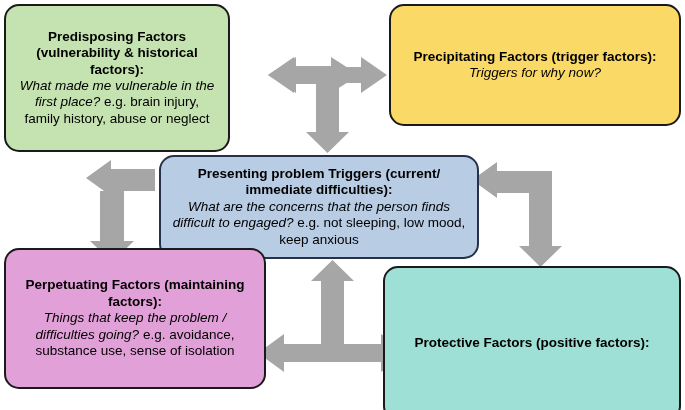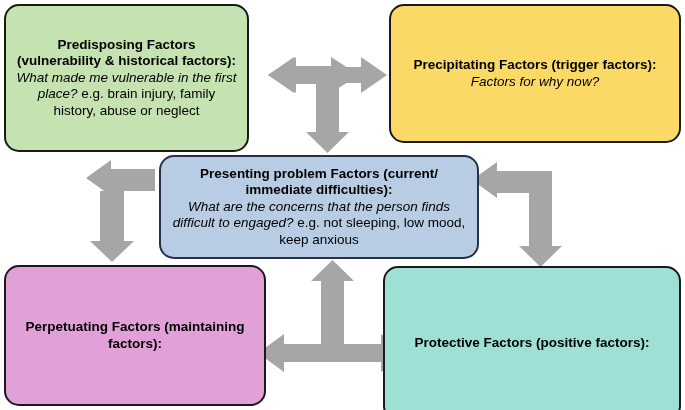--- a/index.html
+++ b/index.html
@@ -39,34 +39,34 @@
     font-size: 13.5px;
     line-height: 1.22;
     margin: 0;
   }
   .box .body .q {
     font-style: italic;
   }
 
   
   #box-predisposing {
-    left: 4px;  top: 4px;   width: 245px; height: 148px;
+    left: 4px;  top: 4px;   width: 226px; height: 148px;
     background: #c5e3b0;
   }
   #box-precipitating {
-    left: 389px; top: 4px;  width: 292px; height: 139px;
+    left: 389px; top: 4px;  width: 292px; height: 122px;
     background: #fbd966;
   }
   #box-presenting {
     left: 159px; top: 155px; width: 320px; height: 104px;
     background: #b8cce4;
     border-color: #25324a;
   }
   #box-perpetuating {
-    left: 4px;  top: 265px; width: 262px; height: 141px;
+    left: 4px;  top: 248px; width: 262px; height: 141px;
     background: #e2a0d8;
   }
   #box-protective {
     left: 383px; top: 266px; width: 298px; height: 155px;
     background: #9ee0d5;
   }
 
   
   #arrows {
     position: absolute;
@@ -105,29 +105,30 @@
     <path class="ashape" d="M 321,344 L 344,344 L 344,281 L 354,281 L 332.5,260 L 311,281 L 321,281 Z" style="fill: rgb(166, 166, 166);"></path>
   </svg>
 
   <div class="box" id="box-predisposing" style="background: rgb(197, 227, 176);">
     <p class="title">Predisposing Factors (vulnerability &amp; historical factors):</p>
     <p class="body"><span class="q">What made me vulnerable in the first place?</span><span> e.g. brain injury, family history, abuse or neglect</span></p>
   </div>
 
   <div class="box" id="box-precipitating" style="background: rgb(251, 217, 102);">
     <p class="title">Precipitating Factors (trigger factors):</p>
-    <p class="body"><span class="q">Factors for why now?</span></p>
+    <p class="body"><span class="q">Triggers for why now?</span></p>
   </div>
 
   <div class="box" id="box-presenting" style="background: rgb(184, 204, 228);">
-    <p class="title">Presenting problem Factors (current/ immediate difficulties):</p>
+    <p class="title">Presenting problem Triggers (current/ immediate difficulties):</p>
     <p class="body"><span class="q">What are the concerns that the person finds difficult to engaged?</span><span> e.g. not sleeping, low mood, keep anxious</span></p>
   </div>
 
   <div class="box" id="box-perpetuating" style="background: rgb(226, 160, 216);">
     <p class="title">Perpetuating Factors (maintaining factors):</p>
+    <p class="body"><span class="q">Things that keep the problem / difficulties going?</span><span> e.g. avoidance, substance use, sense of isolation</span></p>
   </div>
 
   <div class="box" id="box-protective" style="background: rgb(158, 224, 213);">
     <p class="title">Protective Factors (positive factors):</p>
   </div>
 
 </div>
 
 </body></html>

